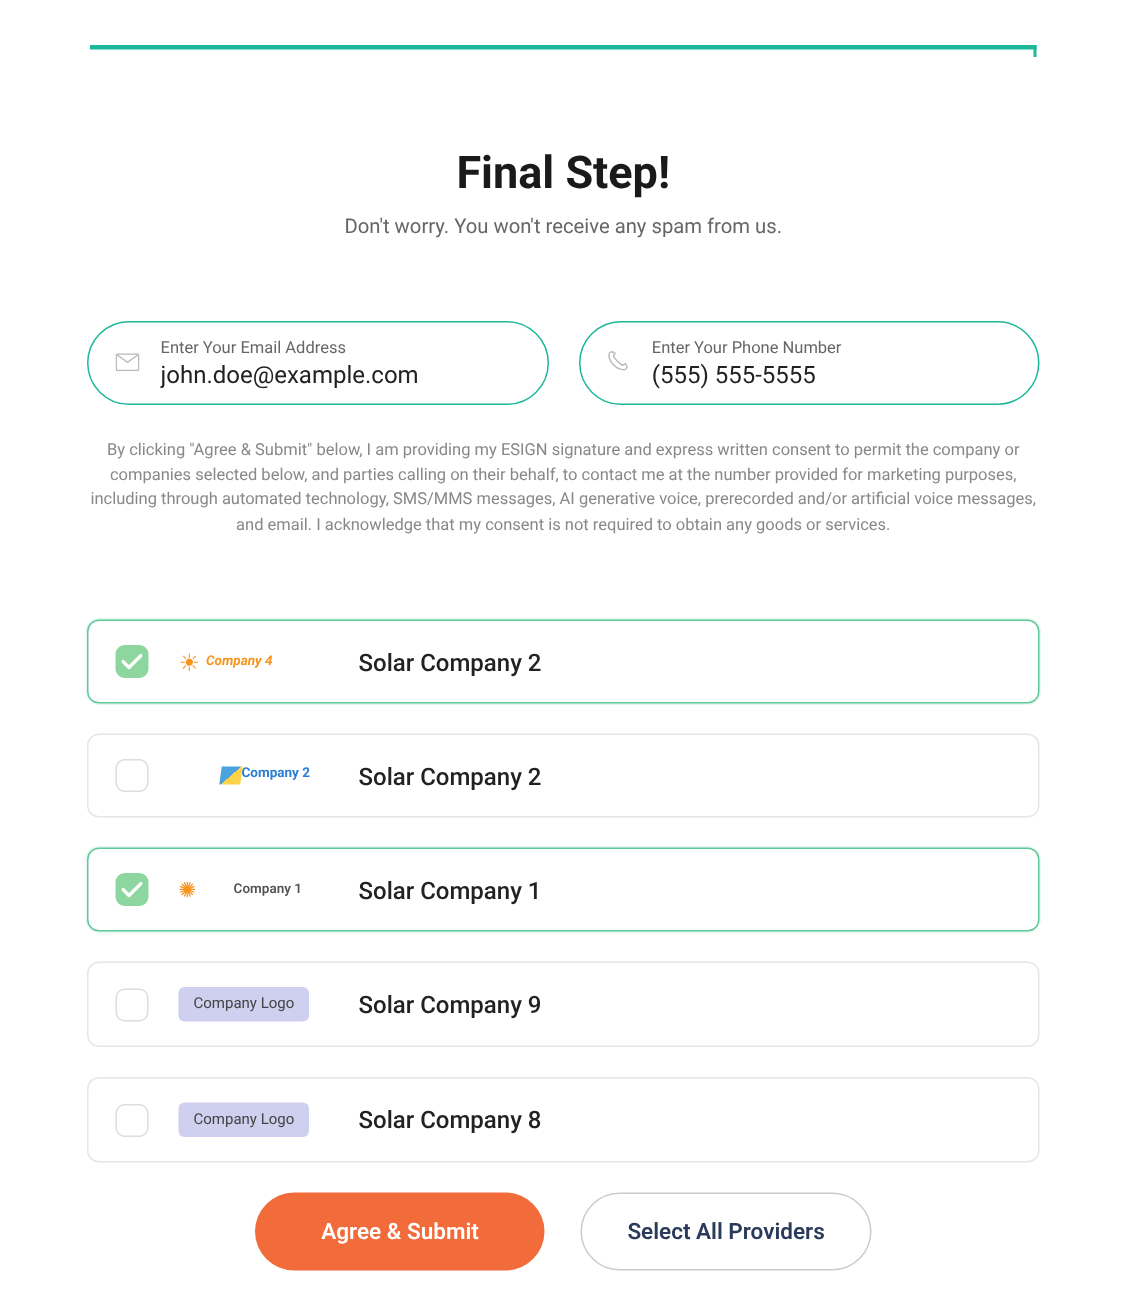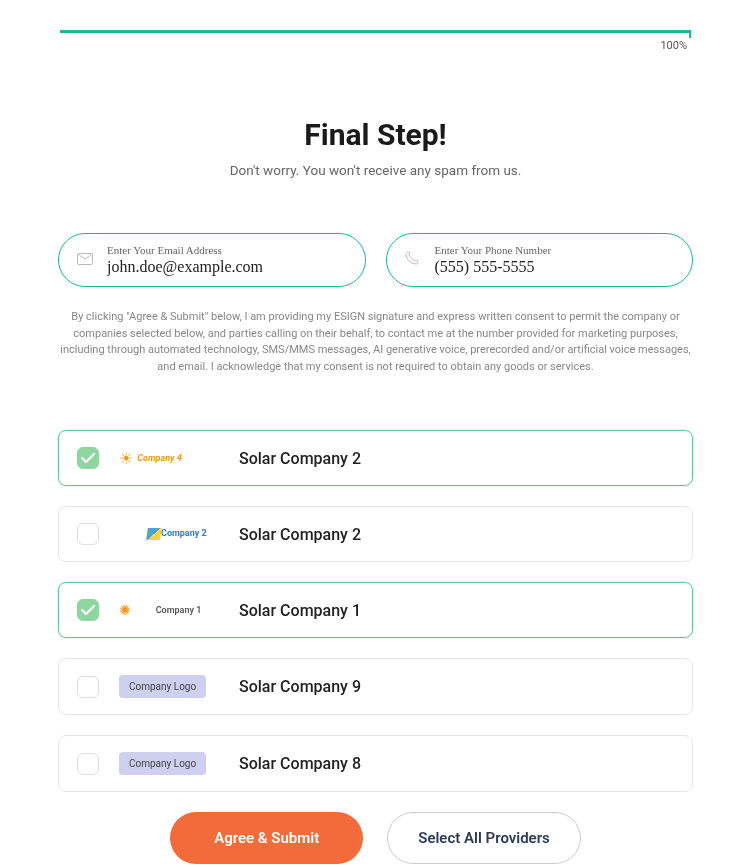--- a/index.html
+++ b/index.html
@@ -55,21 +55,20 @@
   gap: 20px;
   padding: 0 58px;
   margin-top: 55px;
 }
 .input-wrap {
   flex: 1;
   border: 1px solid #1bb89a;
   border-radius: 30px;
   padding: 10px 20px 10px 48px;
   position: relative;
-  font-family: Liberation Serif, serif;
 }
 .input-wrap .icon {
   position: absolute;
   left: 18px;
   top: 50%;
   transform: translateY(-50%);
   color: #bbb;
 }
 .input-wrap label {
   display: block;
@@ -183,21 +182,20 @@
   background: #f26b3a;
   color: #fff;
   padding: 16px 44px;
 }
 </style>
 </head>
 <body>
 
 <div class="progress-wrap">
   <div class="progress-bar"></div>
-  <div class="progress-label">100%</div>
 </div>
 
 <div class="heading">
   <h1>Final Step!</h1>
   <p>Don't worry. You won't receive any spam from us.</p>
 </div>
 
 <div class="inputs">
   <div class="input-wrap">
     <span class="icon">

